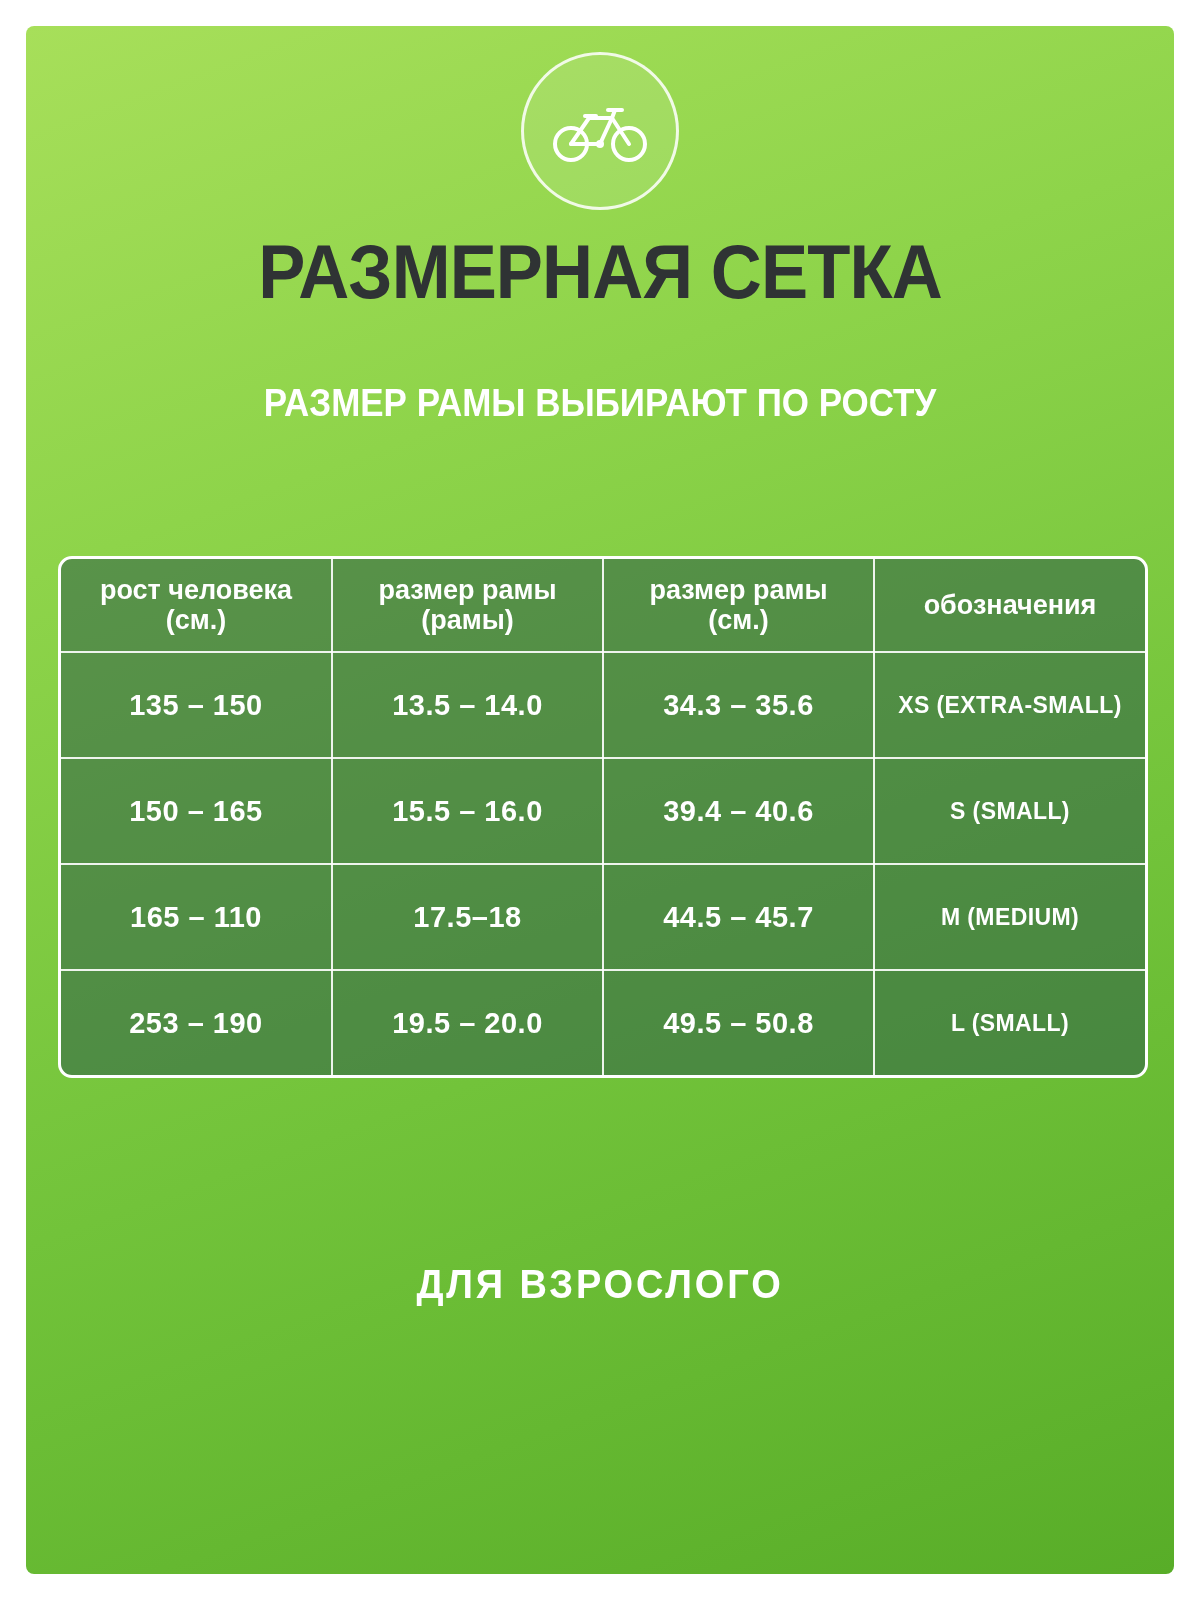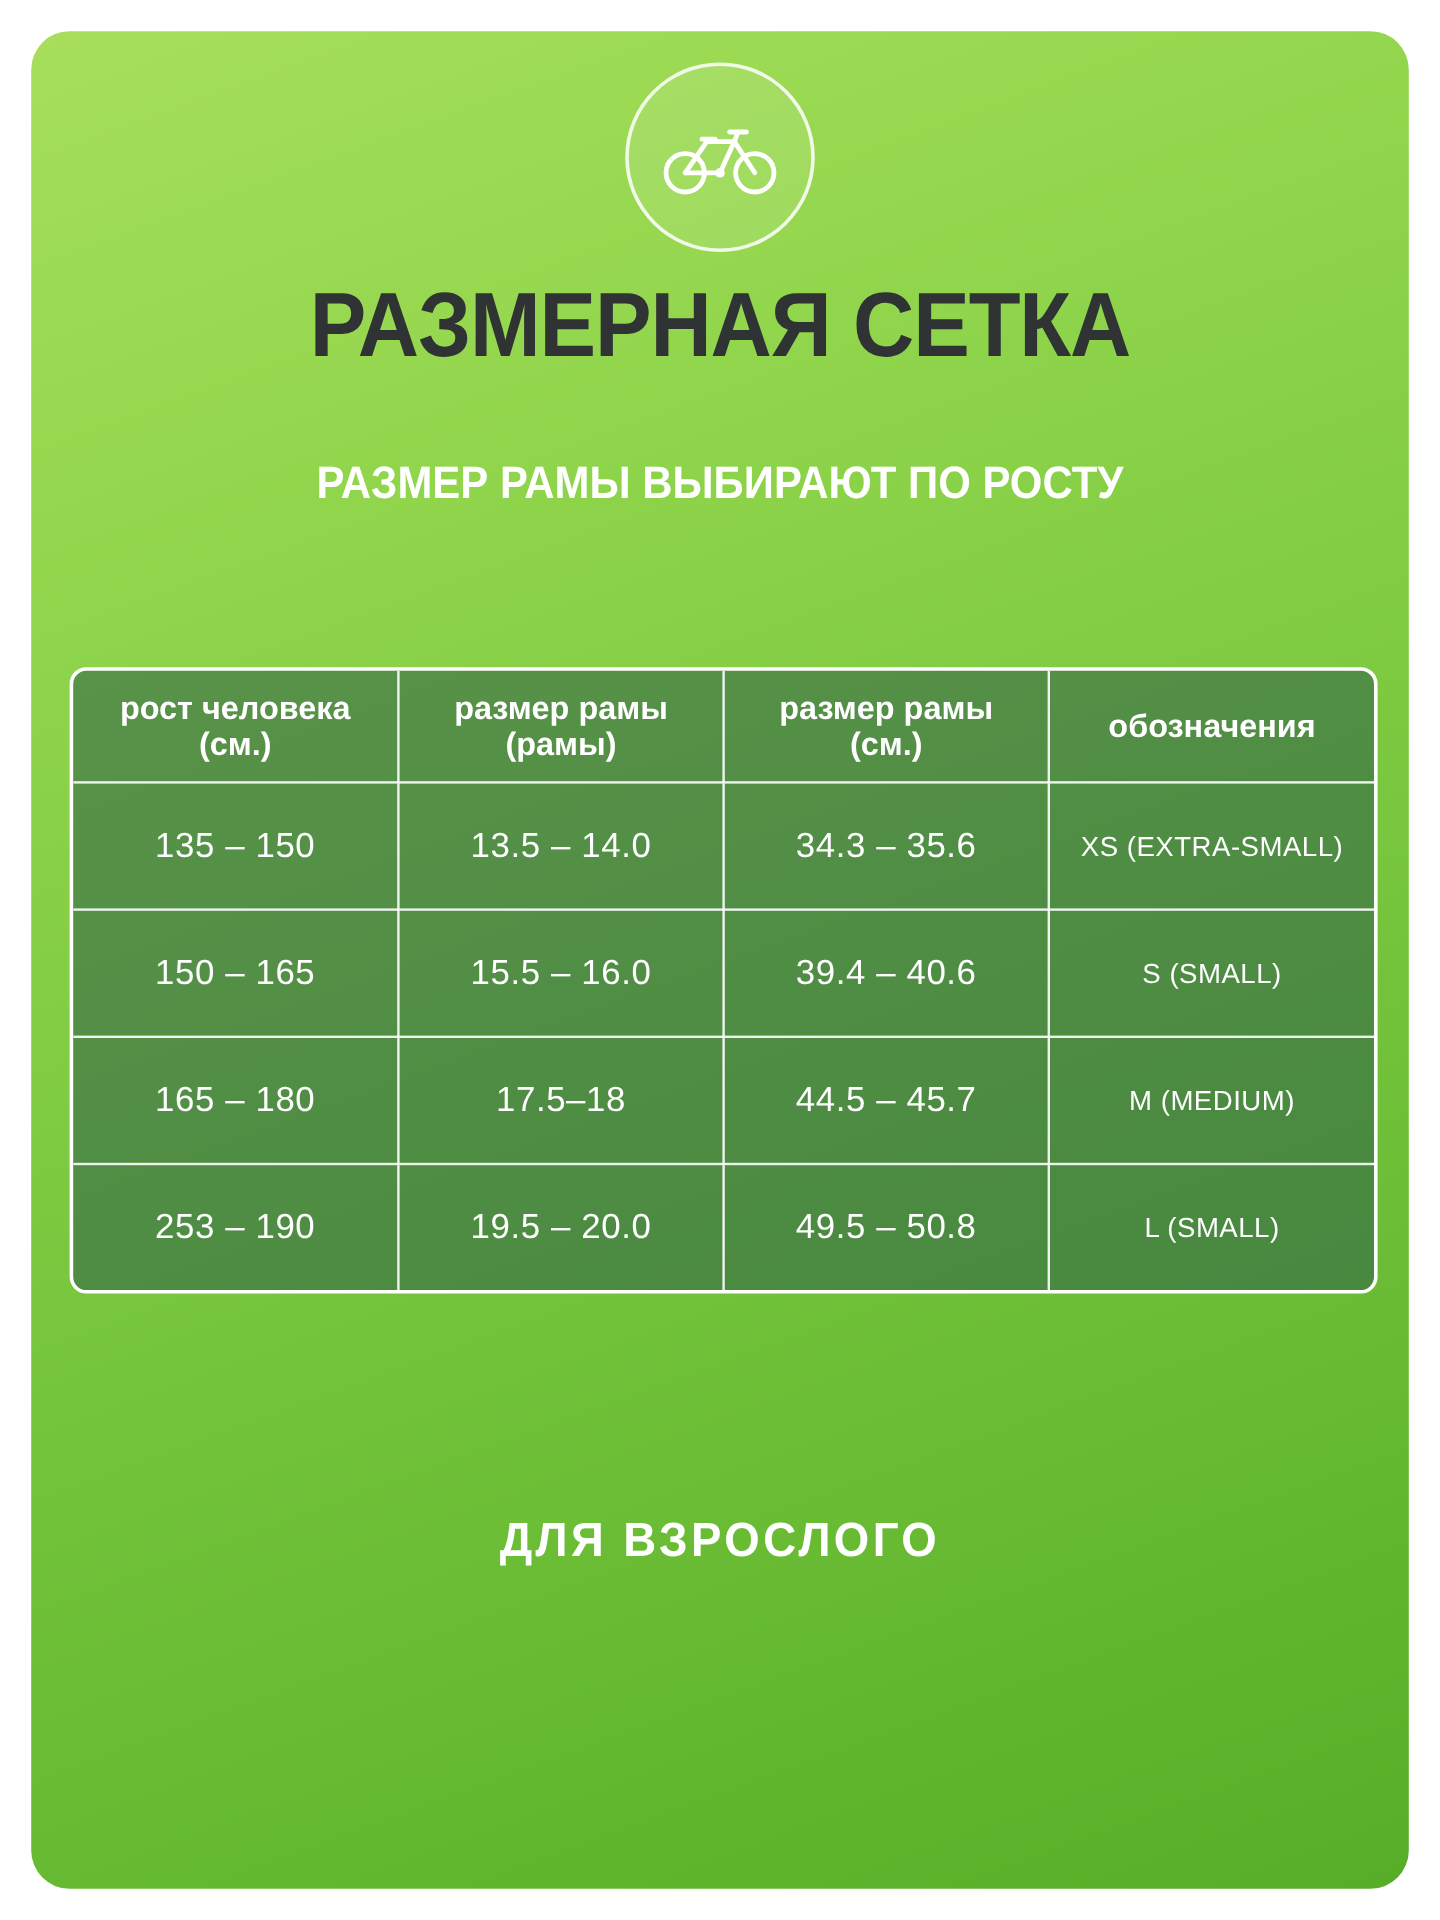--- a/index.html
+++ b/index.html
@@ -13,21 +13,21 @@
     font-family: "Liberation Sans", sans-serif;
     overflow: hidden;
   }
 
   .poster {
     position: absolute;
     left: 26px;
     top: 26px;
     width: 1148px;
     height: 1548px;
-    border-radius: 32px;
+    border-radius: 8px;
     background: linear-gradient(160deg, #a7df5a 0%, #8ed44a 28%, #72c33a 62%, #58ad28 100%);
     box-sizing: border-box;
     overflow: hidden;
   }
 
   
   .badge {
     position: absolute;
     left: 50%;
     top: 26px;
@@ -104,21 +104,21 @@
   thead th {
     height: 92px;
     font-size: 27px;
     font-weight: 700;
     line-height: 1.12;
     padding: 0 8px;
   }
   tbody td {
     height: 104px;
     font-size: 29px;
-    font-weight: 400;
+    font-weight: 700;
     letter-spacing: 0.5px;
     text-align: center;
   }
   tbody td.code {
     font-size: 23px;
     letter-spacing: 0.4px;
   }
 
   .footer {
     position: absolute;
@@ -185,21 +185,21 @@
           <td>34.3 – 35.6</td>
           <td class="code">XS (EXTRA-SMALL)</td>
         </tr>
         <tr>
           <td>150 – 165</td>
           <td>15.5 – 16.0</td>
           <td>39.4 – 40.6</td>
           <td class="code">S (SMALL)</td>
         </tr>
         <tr>
-          <td>165 – 180</td>
+          <td>165 – 110</td>
           <td>17.5–18</td>
           <td>44.5 – 45.7</td>
           <td class="code">M (MEDIUM)</td>
         </tr>
         <tr>
           <td>253 – 190</td>
           <td>19.5 – 20.0</td>
           <td>49.5 – 50.8</td>
           <td class="code">L (SMALL)</td>
         </tr>

